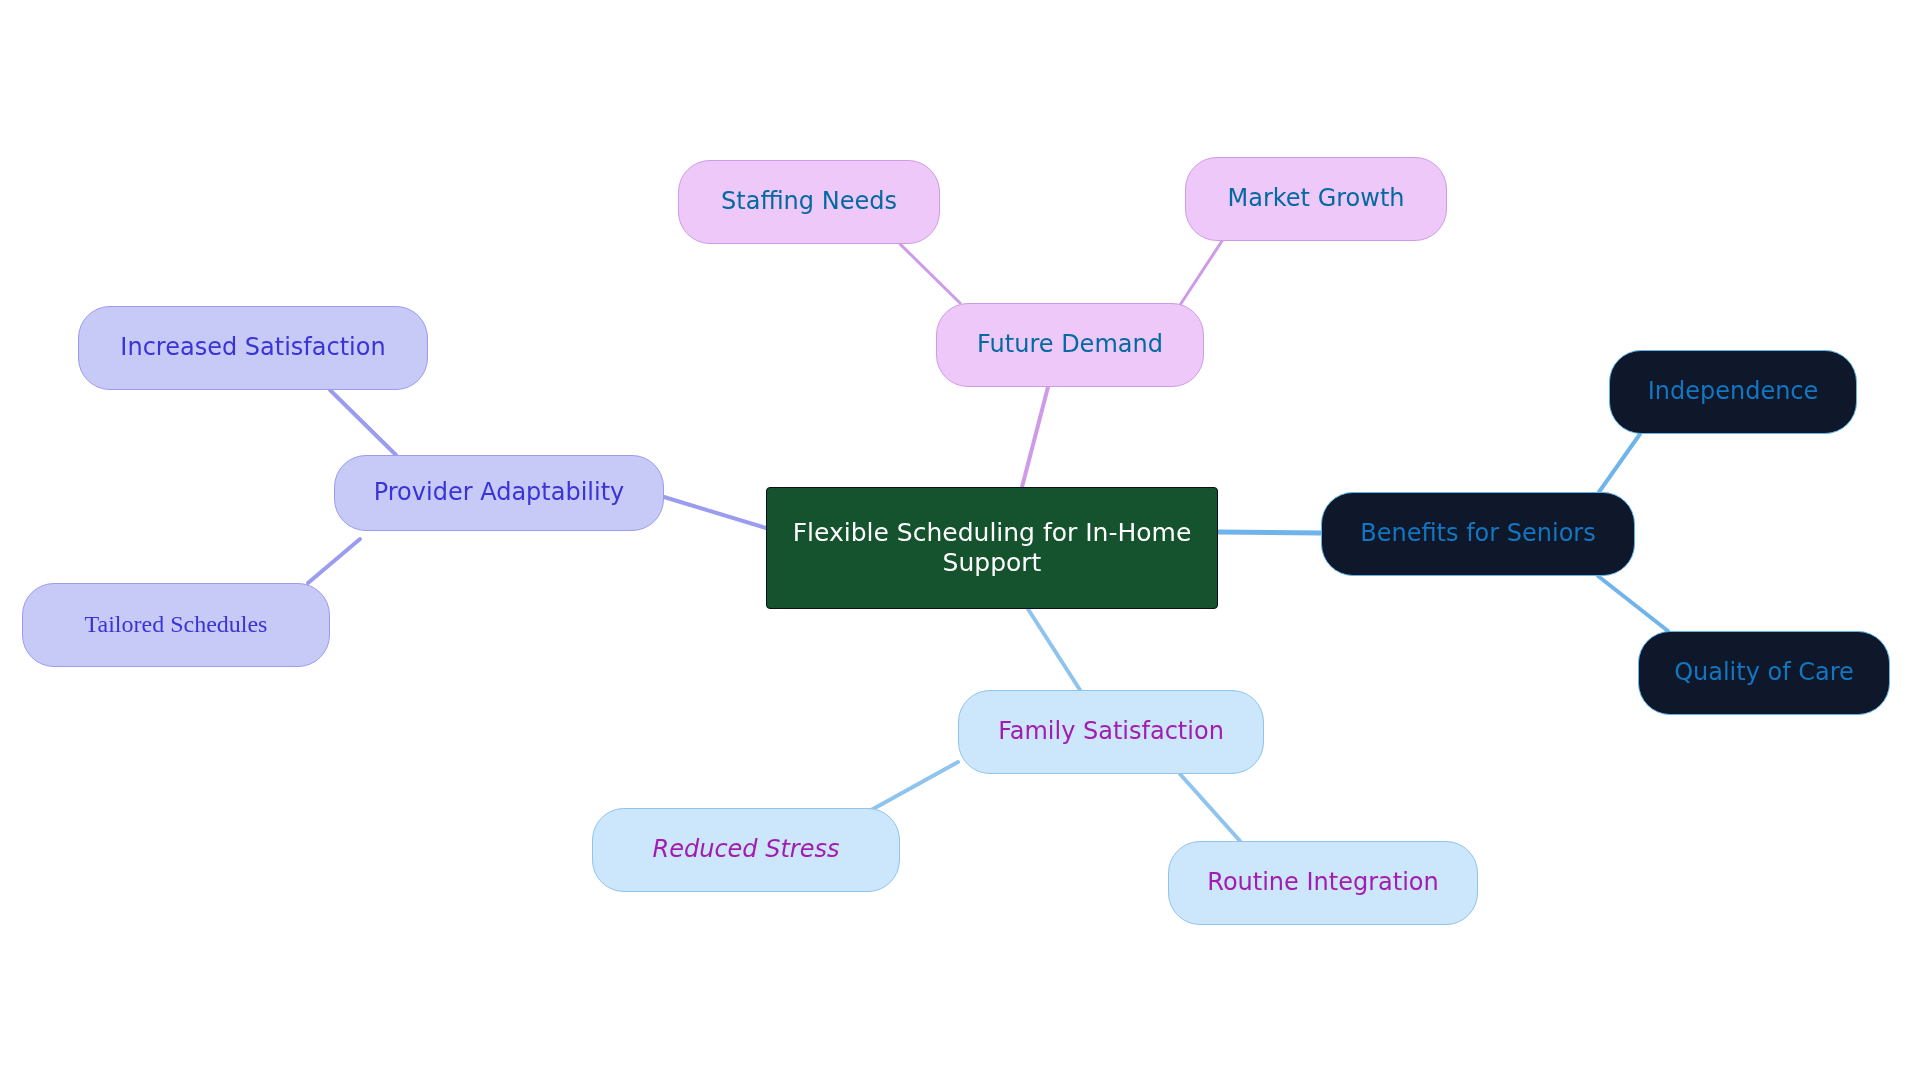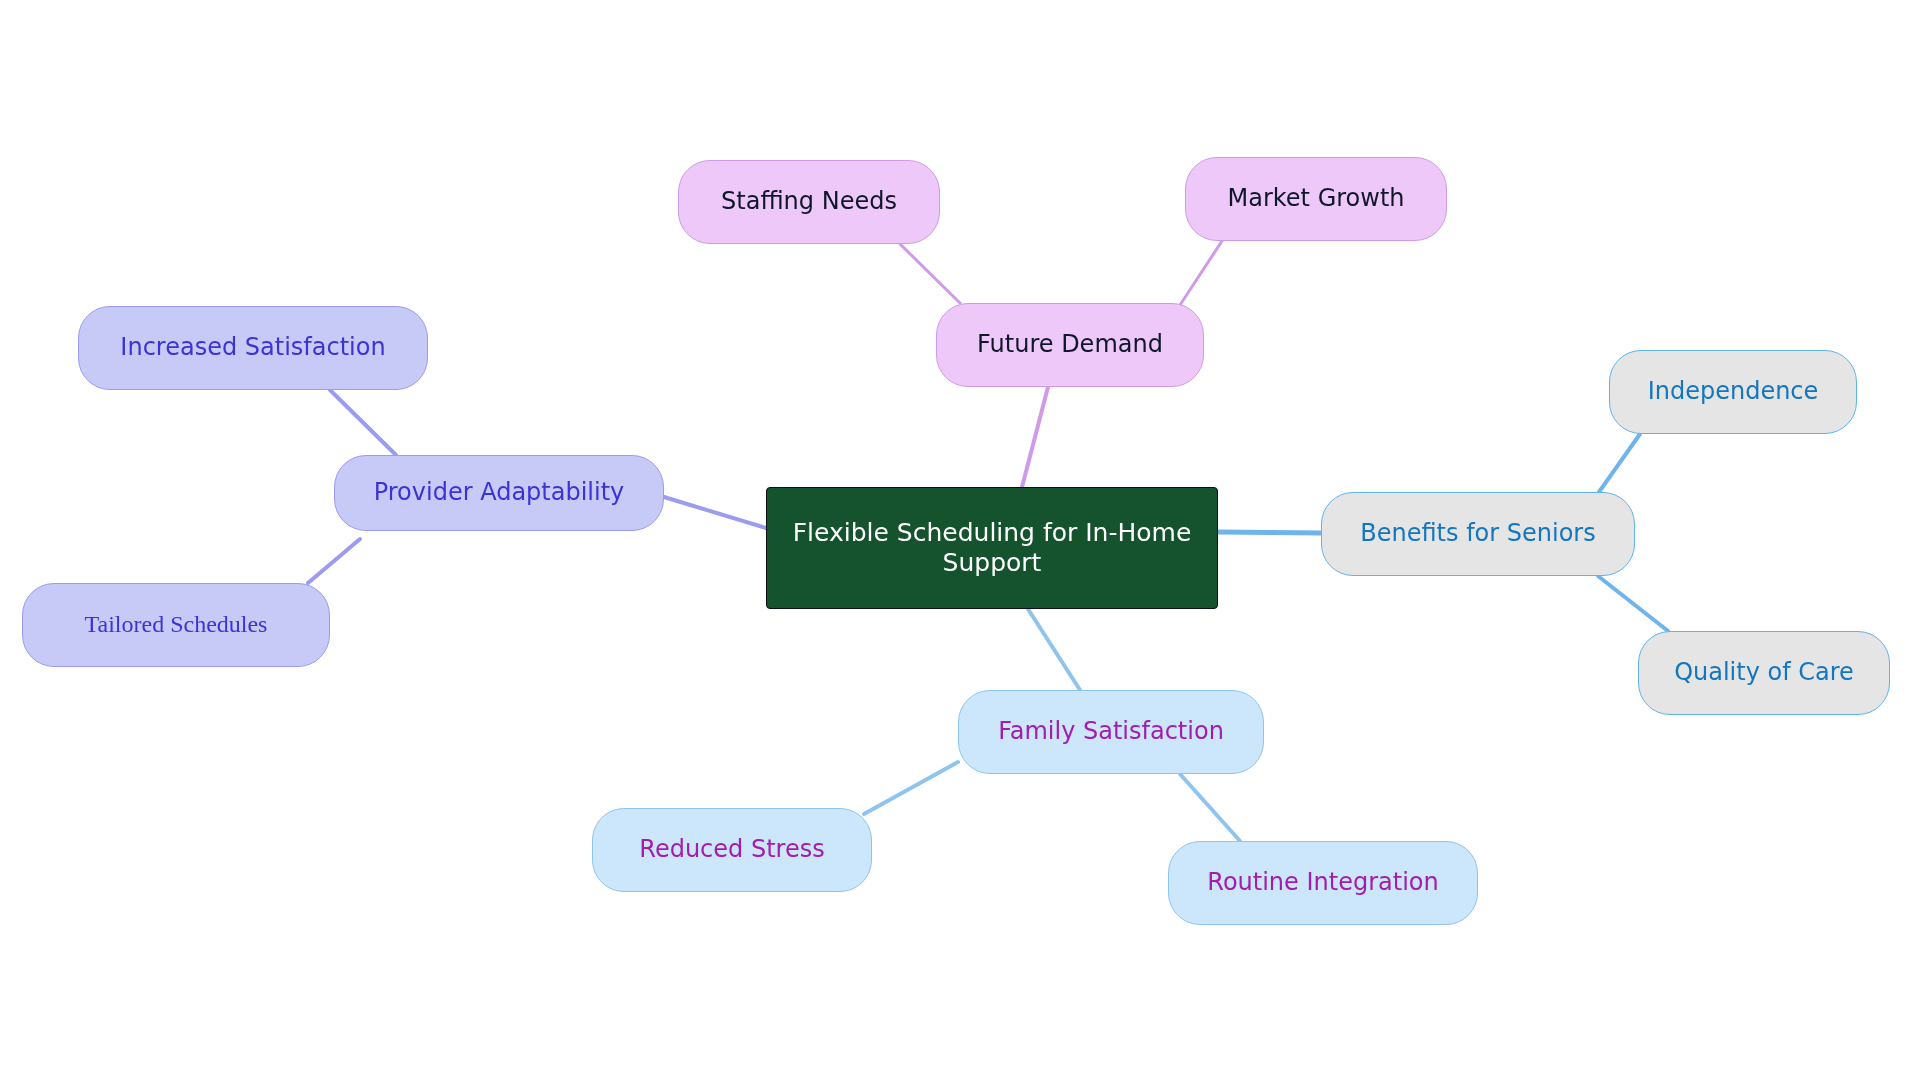--- a/index.html
+++ b/index.html
@@ -49,24 +49,24 @@
     border-radius: 4px;
   }
   .node-periwinkle {
     background: #c7c9f7;
     border-color: #9b9bf0;
     color: #3a33d6;
   }
   .node-lavender {
     background: #eec8f8;
     border-color: #cf9ae8;
-    color: #0f172a;
+    color: #0369a1;
   }
   .node-sky {
-    background: #e5e5e5;
+    background: #0f172a;
     border-color: #5fb4ea;
     color: #1376c0;
   }
   .node-paleblue {
     background: #cce6fb;
     border-color: #8fc4ee;
     color: #a21caf;
   }
 </style>
 </head>
@@ -93,16 +93,16 @@
       <div class="node node-periwinkle" style="left: 334px; top: 455px; width: 330px; height: 76px; font-size: 24px;">Provider Adaptability</div>
       <div class="node node-periwinkle" style="left: 78px; top: 306px; width: 350px; height: 84px; font-size: 24px;">Increased Satisfaction</div>
       <div class="node node-periwinkle" style="left: 22px; top: 583px; width: 308px; height: 84px; font-size: 24px; font-family: Liberation Serif, serif;">Tailored Schedules</div>
       <div class="node node-lavender" style="left: 936px; top: 303px; width: 268px; height: 84px; font-size: 24px;">Future Demand</div>
       <div class="node node-lavender" style="left: 678px; top: 160px; width: 262px; height: 84px; font-size: 24px;">Staffing Needs</div>
       <div class="node node-lavender" style="left: 1185px; top: 157px; width: 262px; height: 84px; font-size: 24px;">Market Growth</div>
       <div class="node node-sky" style="left: 1321px; top: 492px; width: 314px; height: 84px; font-size: 24px;">Benefits for Seniors</div>
       <div class="node node-sky" style="left: 1609px; top: 350px; width: 248px; height: 84px; font-size: 24px;">Independence</div>
       <div class="node node-sky" style="left: 1638px; top: 631px; width: 252px; height: 84px; font-size: 24px;">Quality of Care</div>
       <div class="node node-paleblue" style="left: 958px; top: 690px; width: 306px; height: 84px; font-size: 24px;">Family Satisfaction</div>
-      <div class="node node-paleblue" style="left: 592px; top: 808px; width: 280px; height: 84px; font-size: 24px;">Reduced Stress</div>
+      <div class="node node-paleblue" style="left: 592px; top: 808px; width: 308px; height: 84px; font-size: 24px; font-style: italic;">Reduced Stress</div>
       <div class="node node-paleblue" style="left: 1168px; top: 841px; width: 310px; height: 84px; font-size: 24px;">Routine Integration</div>
     </div>
 </div>
 
 </body></html>

